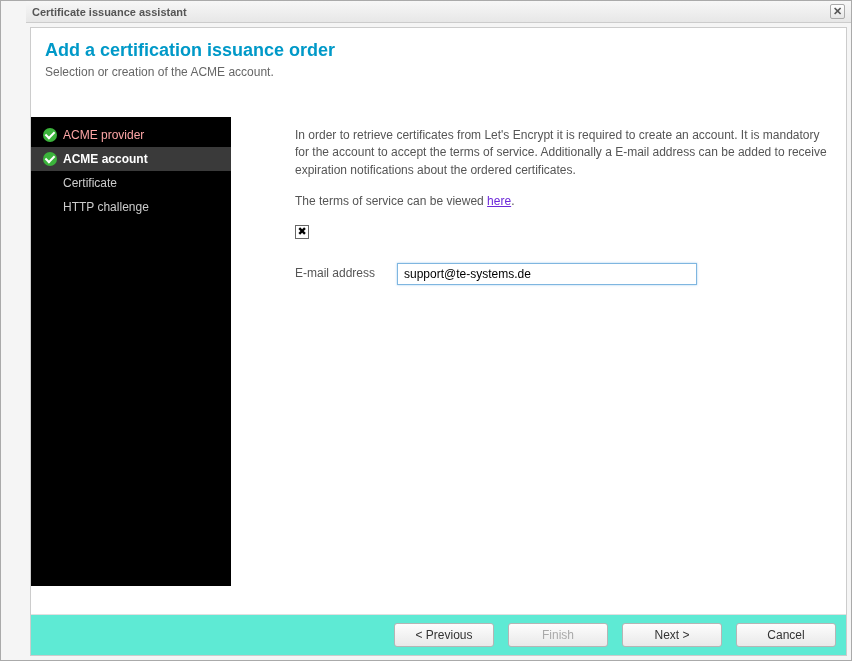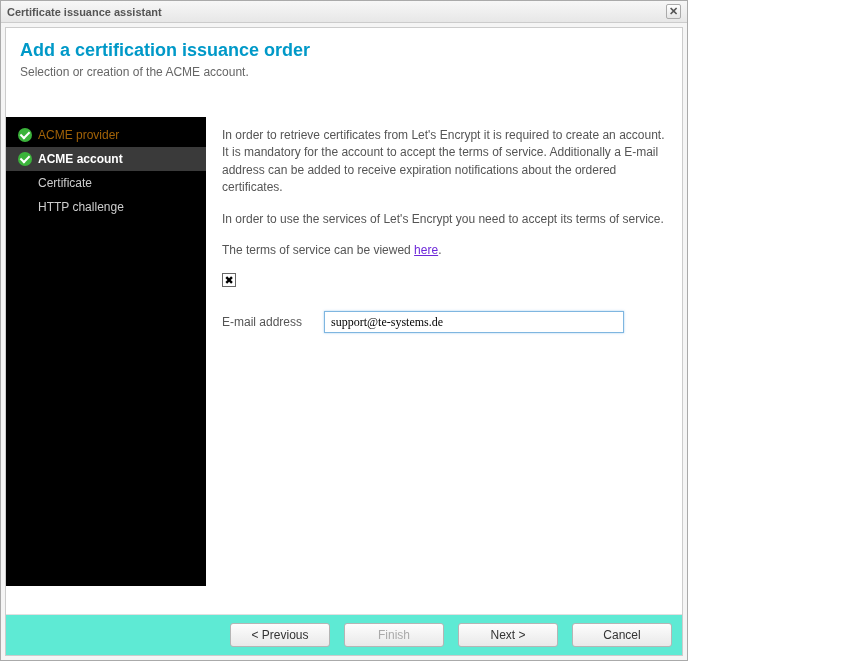--- a/index.html
+++ b/index.html
@@ -5,26 +5,27 @@
   * { box-sizing: border-box; }
   body {
     margin: 0;
     padding: 0;
     font-family: Arial, Helvetica, sans-serif;
     font-size: 12px;
     background: #fff;
     color: #333;
   }
   .window {
-    width: 688px;
+    width: 852px;
     height: 661px;
     border: 1px solid #aaa;
     background: #f5f5f5;
     display: flex;
     flex-direction: column;
+    padding-left: 25px;
   }
   .titlebar {
     background: linear-gradient(#f7f7f7, #e7e7e7);
     border-bottom: 1px solid #ccc;
     padding: 3px 6px;
     display: flex;
     align-items: center;
     justify-content: space-between;
     font-weight: bold;
     color: #555;
@@ -92,21 +93,21 @@
   .step.pending .icon-slot {
     width: 14px;
     margin-right: 6px;
   }
   .step.active {
     background: #3a3a3a;
     color: #fff;
     font-weight: bold;
     text-align: center;
   }
-  .step.completed { color: #a16207; }
+  .step.completed { color: #fca5a5; }
   .step.pending { color: #ccc; }
   .icon-slot { display: inline-flex; width: 14px; height: 14px; align-items: center; justify-content: center; }
   .check-icon {
     width: 14px; height: 14px; border-radius: 50%;
     background: #3bb33b;
     display: inline-flex; align-items: center; justify-content: center;
   }
   .check-icon::after {
     content: "";
     width: 4px; height: 7px;
@@ -114,20 +115,21 @@
     border-bottom: 2px solid #fff;
     transform: rotate(45deg) translate(-1px, -1px);
   }
   .content {
     flex: 1;
     padding: 10px 16px;
     color: #555;
     font-size: 12px;
     line-height: 1.45;
     overflow: auto;
+    margin-left: 48px;
   }
   .content p { margin: 0 0 14px 0; }
   .content a { color: #6d28d9; text-decoration: underline; cursor: pointer; }
   .checkbox-row {
     display: flex;
     align-items: center;
     gap: 6px;
     margin-bottom: 24px;
   }
   .cb {
@@ -152,21 +154,20 @@
     color: #555;
   }
   .form-row input[type=text] {
     width: 300px;
     height: 22px;
     padding: 2px 6px;
     border: 1px solid #7fb6e0;
     outline: none;
     font-size: 12px;
     box-shadow: 0 0 2px rgba(100,170,230,0.6);
-    font-family: Liberation Serif, serif;
   }
   .footer {
     border-top: 1px solid #e0e0e0;
     padding: 8px 10px;
     display: flex;
     justify-content: flex-end;
     gap: 14px;
     background: #5eead4;
   }
   .btn {
@@ -219,21 +220,20 @@
           <span>Certificate</span>
         </div>
         <div class="step pending">
           <span class="icon-slot"></span>
           <span>HTTP challenge</span>
         </div>
       </div>
 
       <div class="content">
         <p>In order to retrieve certificates from Let's Encrypt it is required to create an account. It is mandatory for the account to accept the terms of service. Additionally a E-mail address can be added to receive expiration notifications about the ordered certificates.</p>
-        <p>In order to use the services of Let's Encrypt you need to accept its terms of service.</p>
         <p>
           <span>The terms of service can be viewed </span><a>here</a><span>.</span>
         </p>
         <div class="checkbox-row">
           <span class="cb">✖</span>
         </div>
         <div class="form-row">
           <label>E-mail address</label>
           <input type="text" value="support@te-systems.de" style="">
         </div>

